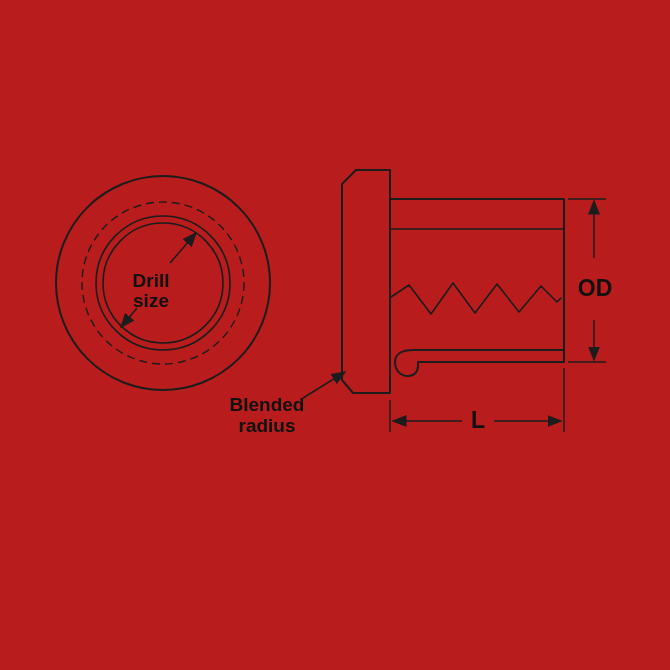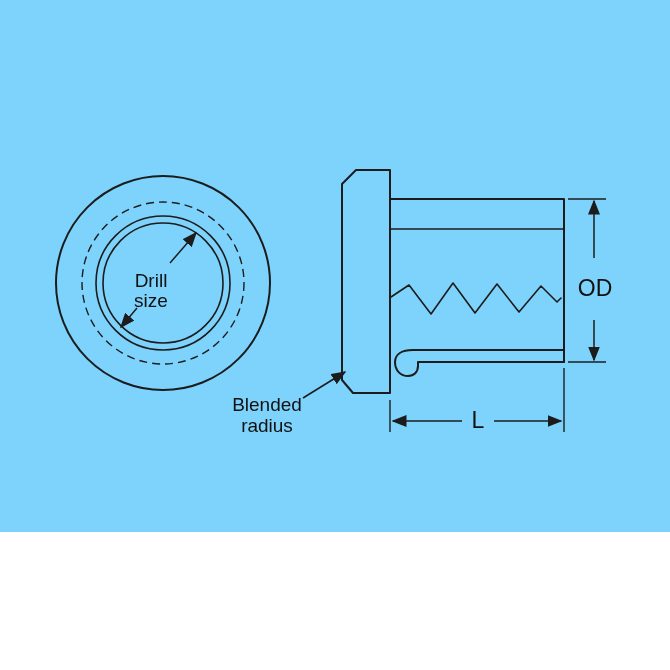--- a/index.html
+++ b/index.html
@@ -2,24 +2,25 @@
 <html><head>
 <meta charset="utf-8">
 <style>
   html, body {
     margin: 0;
     padding: 0;
     background: #ffffff;
   }
   .canvas {
     width: 670px;
-    height: 532px;
-    background: #7dd3fc;
+    height: 670px;
+    background: #b91c1c;
     position: relative;
     overflow: hidden;
+    font-weight: bold;
   }
   svg { display: block; }
   .outline  { fill: none; stroke: #1c1c1c; stroke-width: 2;   stroke-linejoin: round; stroke-linecap: round; }
   .thin     { fill: none; stroke: #1c1c1c; stroke-width: 1.6; stroke-linejoin: round; stroke-linecap: round; }
   .dash     { fill: none; stroke: #1c1c1c; stroke-width: 1.4; stroke-dasharray: 8 5; }
   .dimline  { fill: none; stroke: #1c1c1c; stroke-width: 1.5; stroke-linecap: butt; }
   .extline  { fill: none; stroke: #1c1c1c; stroke-width: 1.4; }
   .dlabel   { font-family: "Liberation Sans", "DejaVu Sans", sans-serif; fill: #111111; }
   .lbl-sm   { font-size: 19px; }
   .lbl-lg   { font-size: 23px; }

